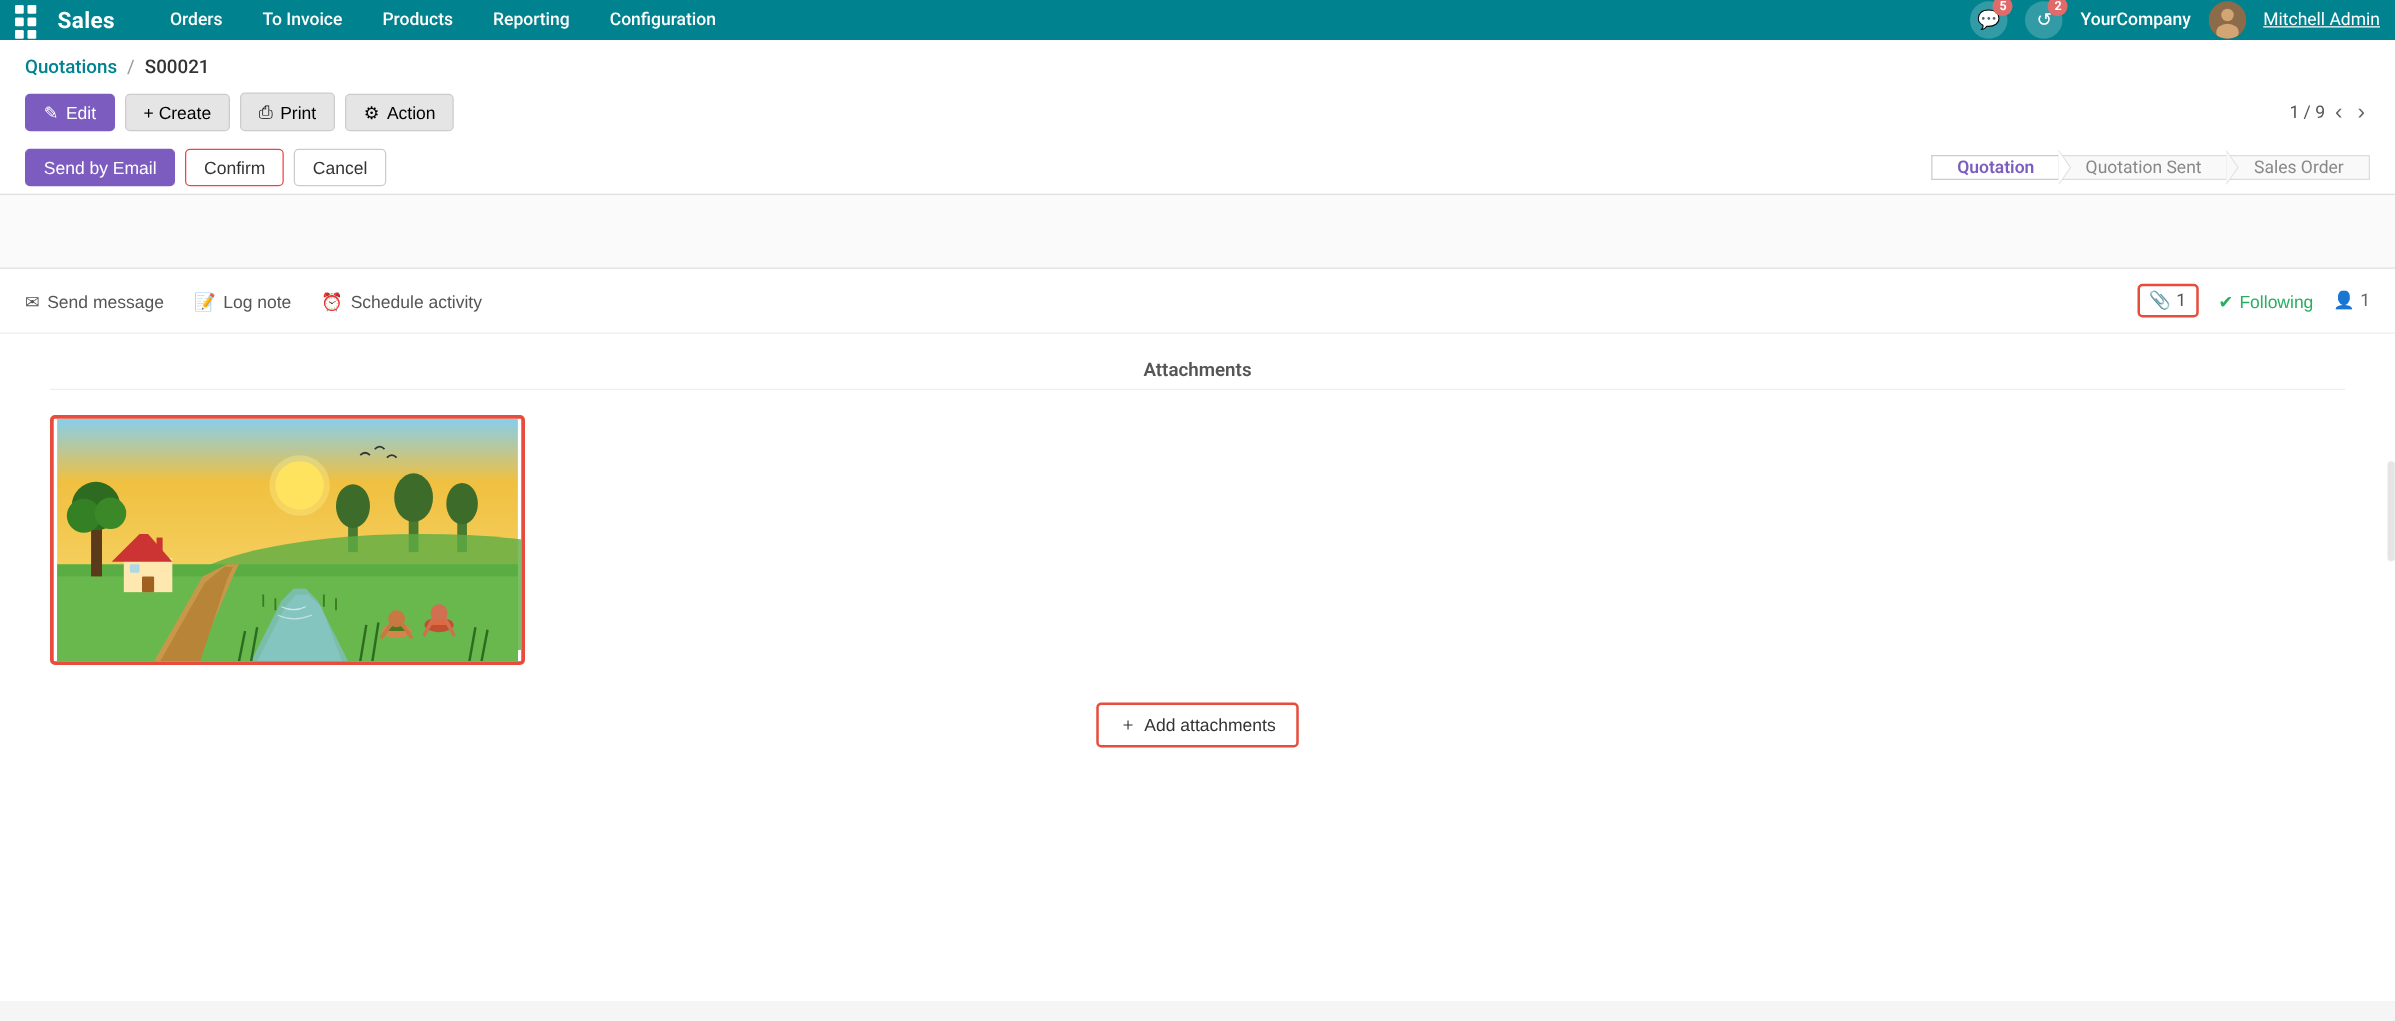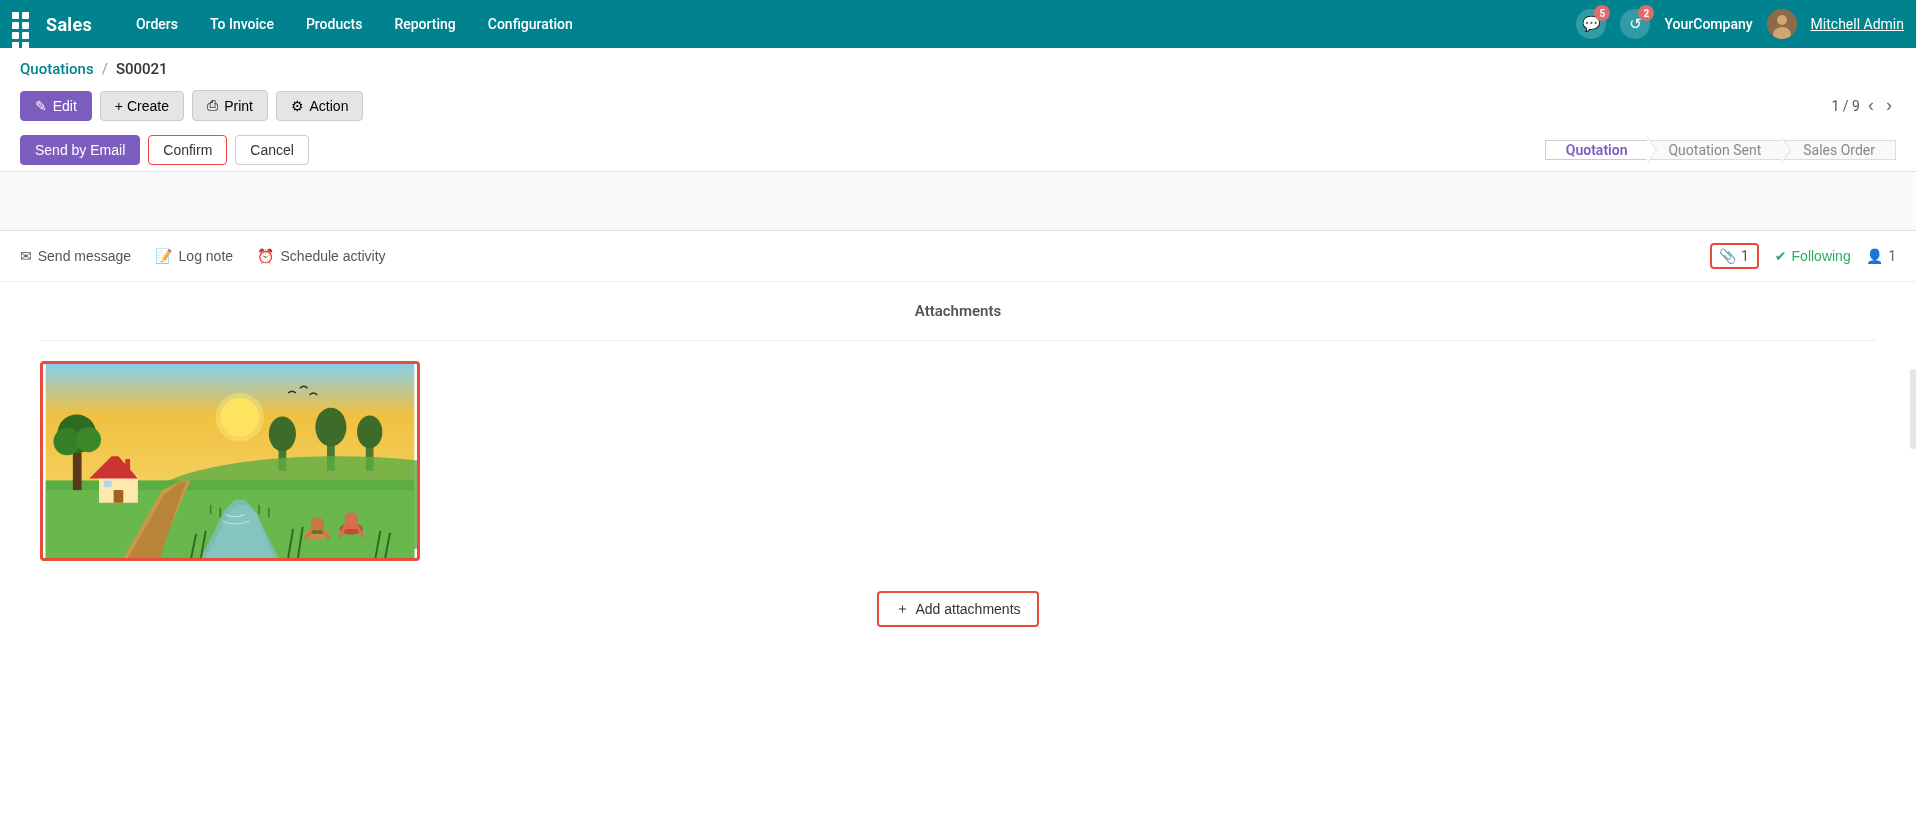--- a/index.html
+++ b/index.html
@@ -1,21 +1,21 @@
 <!DOCTYPE html>
 <html><head>
   <meta charset="utf-8">
   <style>
     * { box-sizing: border-box; margin: 0; padding: 0; }
     body { font-family: -apple-system, BlinkMacSystemFont, 'Segoe UI', Roboto, sans-serif; font-size: 14px; background: #f5f5f5; color: #333; }
 
     
     .topnav {
       background: #00838f;
-      height: 48px;
+      height: 32px;
       display: flex;
       align-items: center;
       padding: 0 12px;
       color: white;
     }
     .topnav-grid-icon {
       width: 24px; height: 24px; display: flex; flex-wrap: wrap; gap: 3px; margin-right: 10px; cursor: pointer;
     }
     .topnav-grid-icon span {
       width: 7px; height: 7px; background: white; border-radius: 1px;
@@ -176,21 +176,21 @@
     .followers-count {
       display: flex; align-items: center; gap: 4px; color: #666; font-size: 14px;
     }
 
     
     .attachments-section {
       padding: 20px 40px;
     }
     .attachments-title {
       text-align: center; font-size: 15px; font-weight: 600; color: #555;
-      margin-bottom: 20px; padding-bottom: 20px; border-bottom: 1px solid #eee;
+      margin-bottom: 20px; padding-bottom: 6px; border-bottom: 1px solid #eee;
     }
 
     .attachment-thumb {
       width: 380px; height: 200px; border: 3px solid #e74c3c; border-radius: 4px;
       overflow: hidden; cursor: pointer; position: relative;
     }
 
     
     .painting-canvas {
       width: 100%; height: 100%; position: relative; overflow: hidden;

